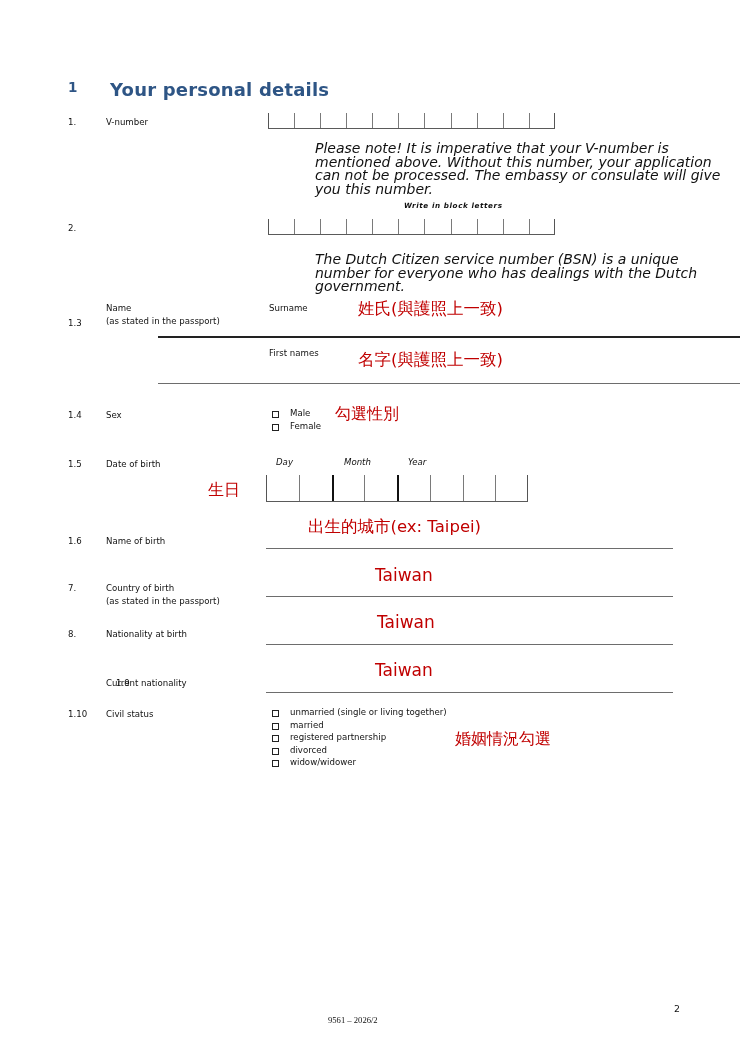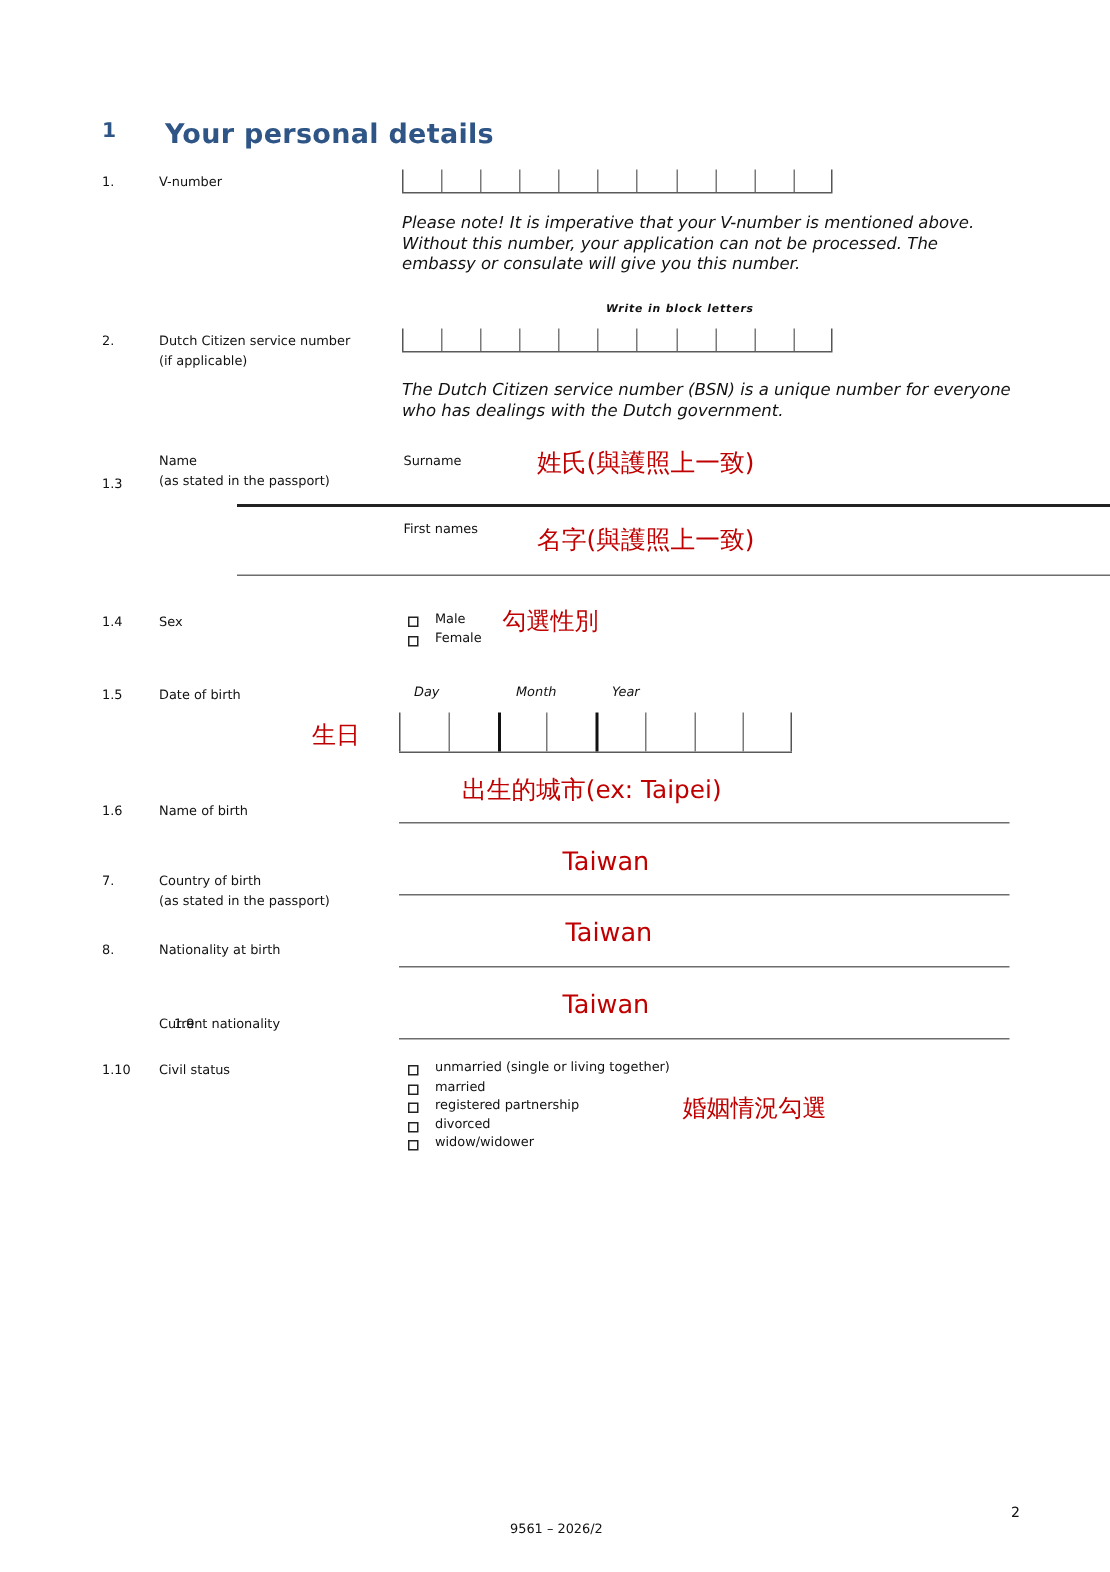--- a/index.html
+++ b/index.html
@@ -51,25 +51,26 @@
   }
   .sub-label {
     font-size: 8.6px;
     color: #111;
     line-height: 12px;
     white-space: nowrap;
   }
 
   
   .note {
-    font-size: 11px;
+    font-size: 14px;
     font-style: italic;
     color: #111;
     line-height: 13.6px;
     width: 408px;
+    margin-left: 47px;
   }
   .note .em { font-style: italic; }
   .block-letters {
     font-size: 7.2px;
     font-style: italic;
     font-weight: bold;
     letter-spacing: .6px;
     color: #111;
     white-space: nowrap;
   }
@@ -183,22 +184,20 @@
       <div class="cell last-edge" style="width: 26.0909px;"></div>
     </div>
 
   <div class="abs note" style="left:268px; top:142px;">
     <span class="em">Please note!</span><span> It is imperative that your V-number is mentioned above. Without this number, your application can not be processed. The embassy or consulate will give you this number.</span>
   </div>
 
   <div class="abs block-letters" style="left:404px; top:201px;">Write in block letters</div>
 
   <div class="abs q-num" style="left:68px; top:222px;">2.</div>
-  <div class="abs q-label" style="left:106px; top:222px;">Dutch Citizen service number
-(if applicable)</div>
 
   <div class="abs comb" id="comb-bsn" style="left:268px; top:219px; width:287px;">
       <div class="cell" style="width: 26.0909px;"></div>
       <div class="cell" style="width: 26.0909px;"></div>
       <div class="cell" style="width: 26.0909px;"></div>
       <div class="cell" style="width: 26.0909px;"></div>
       <div class="cell" style="width: 26.0909px;"></div>
       <div class="cell" style="width: 26.0909px;"></div>
       <div class="cell" style="width: 26.0909px;"></div>
       <div class="cell" style="width: 26.0909px;"></div>
@@ -299,16 +298,16 @@
         <span class="cb-label">divorced</span>
       </div>
       <div class="cb-row">
         <span class="cbox"></span>
         <span class="cb-label">widow/widower</span>
       </div>
     </div>
 
   <div class="abs ann" style="left:455px; top:731px;">婚姻情況勾選</div>
 
-  <div class="abs footer-code" style="left:340px; top:1015px;">9561 – 2026/2</div>
+  <div class="abs footer-code" style="left:328px; top:1015px;font-family:Liberation Serif, serif;">9561 – 2026/2</div>
   <div class="abs page-no" style="left:674px; top:1003px;">2</div>
 
 </div>
 
 </body></html>

